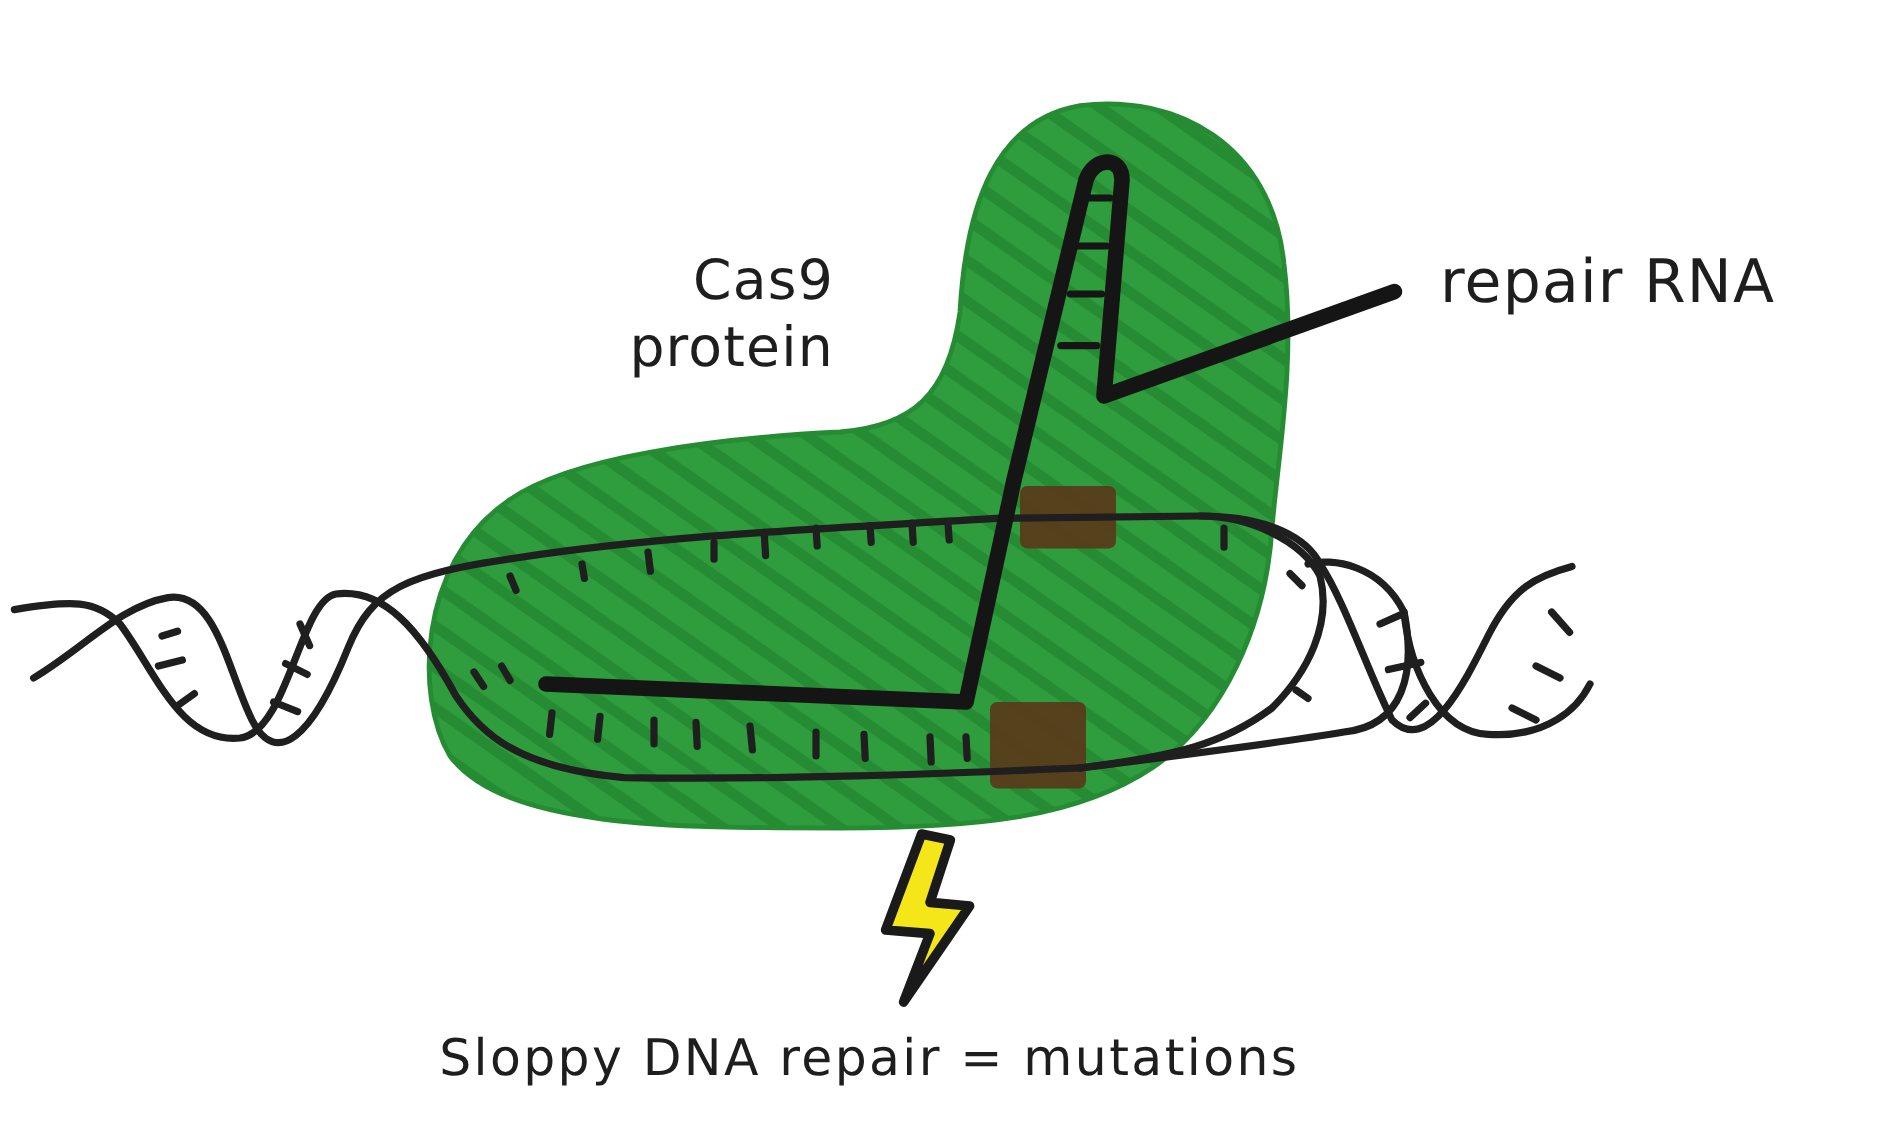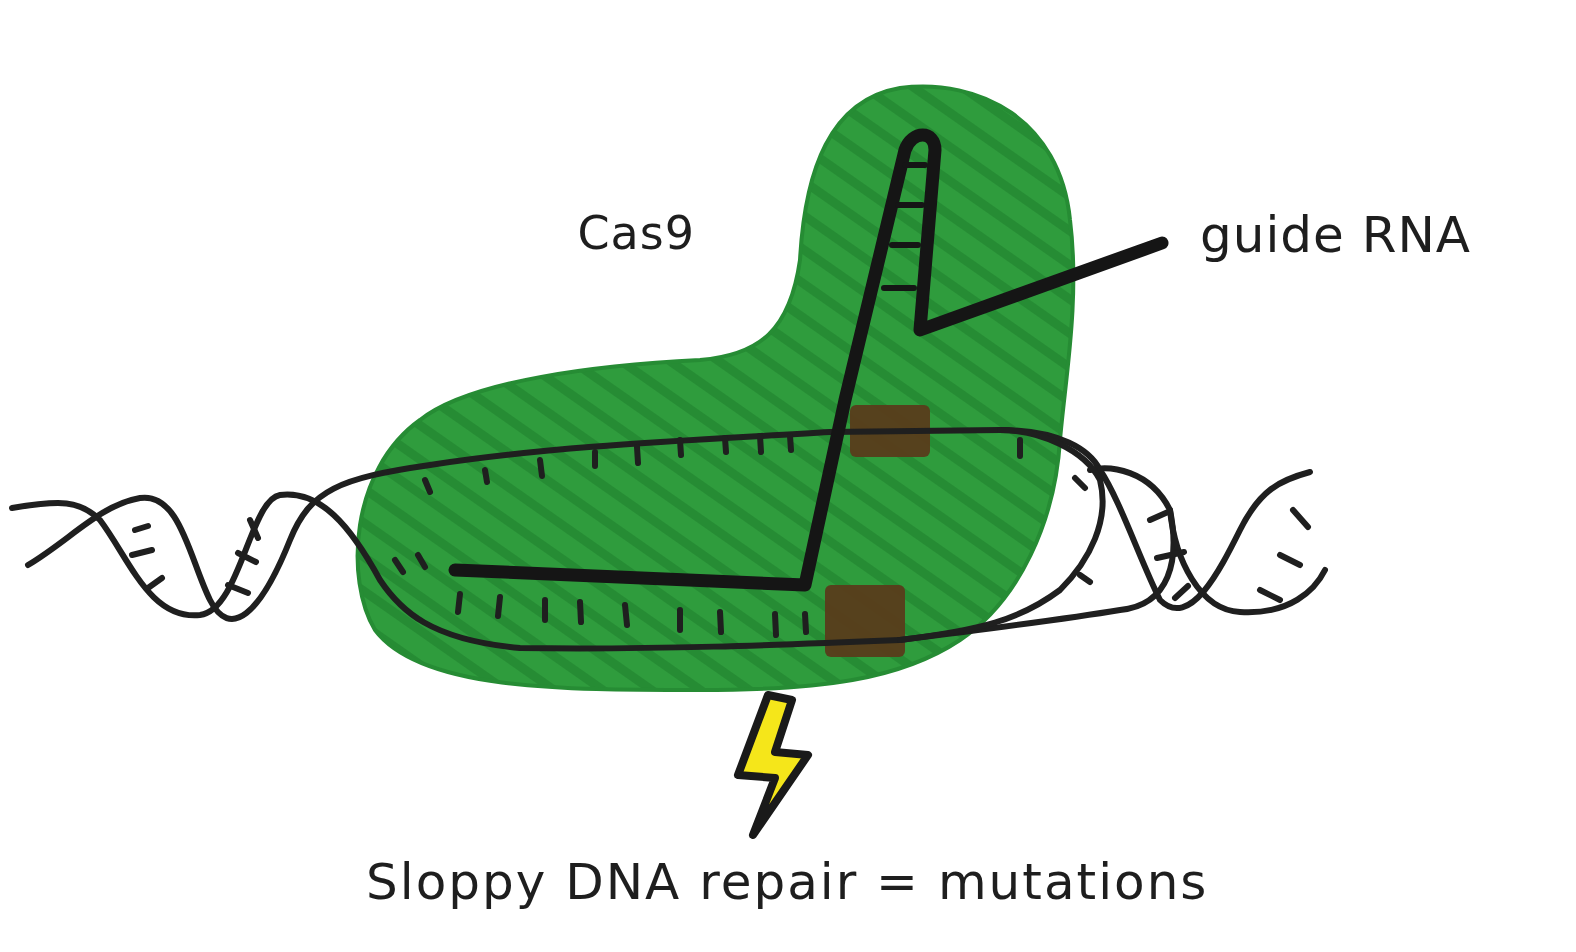--- a/index.html
+++ b/index.html
@@ -1,21 +1,21 @@
 <!DOCTYPE html>
 <html><head>
 <meta charset="utf-8">
 <style>
   html,body{margin:0;padding:0;background:#fff;}
   body{width:1576px;height:952px;position:relative;overflow:hidden;}
   svg{position:absolute;left:0;top:0;}
   .lbl{position:absolute;font-family:"DejaVu Sans",sans-serif;color:#1e1e1e;letter-spacing:1px;}
   #cas9-label{left:505px;top:205px;font-size:46px;line-height:56px;text-align:right;width:190px;}
   #guide-label{left:1200px;top:205px;font-size:50px;line-height:60px;}
-  #caption{left:366px;top:850px;font-size:50px;line-height:64px;letter-spacing:2px;}
+  #caption{left:366px;top:850px;font-size:42px;line-height:64px;letter-spacing:2px;}
 </style>
 </head>
 <body>
 
 <svg width="1576" height="952" viewBox="0 0 1576 952">
   <defs>
     <pattern id="stripes" width="28" height="28" patternUnits="userSpaceOnUse" patternTransform="rotate(-55)">
       <rect width="28" height="28" fill="#2f9c3d"></rect>
       <rect width="9" height="28" fill="#268c34"></rect>
     </pattern>
@@ -54,15 +54,16 @@
   <g fill="none" stroke="#151515" stroke-linecap="round" stroke-linejoin="round">
     <path d="M455,570 L805,585 L845,400 L905,150 C912,130 935,130 935,150 L920,330 L1162,243" stroke-width="13"></path>
     <path d="M905,165 L925,165 M898,205 L922,205 M892,245 L918,245 M884,288 L914,288" stroke-width="6"></path>
   </g>
 
   <path d="M768,695 L738,775 L775,778 L753,835 L808,755 L775,752 L792,700 Z" fill="#f5e61a" stroke="#1a1a1a" stroke-width="8" stroke-linejoin="round"></path>
 </svg>
 
 <div class="lbl" id="cas9-label">
   <div>Cas9</div>
+  <div>protein</div>
 </div>
-<div class="lbl" id="guide-label">guide RNA</div>
+<div class="lbl" id="guide-label">repair RNA</div>
 <div class="lbl" id="caption">Sloppy DNA repair = mutations</div>
 
 </body></html>

